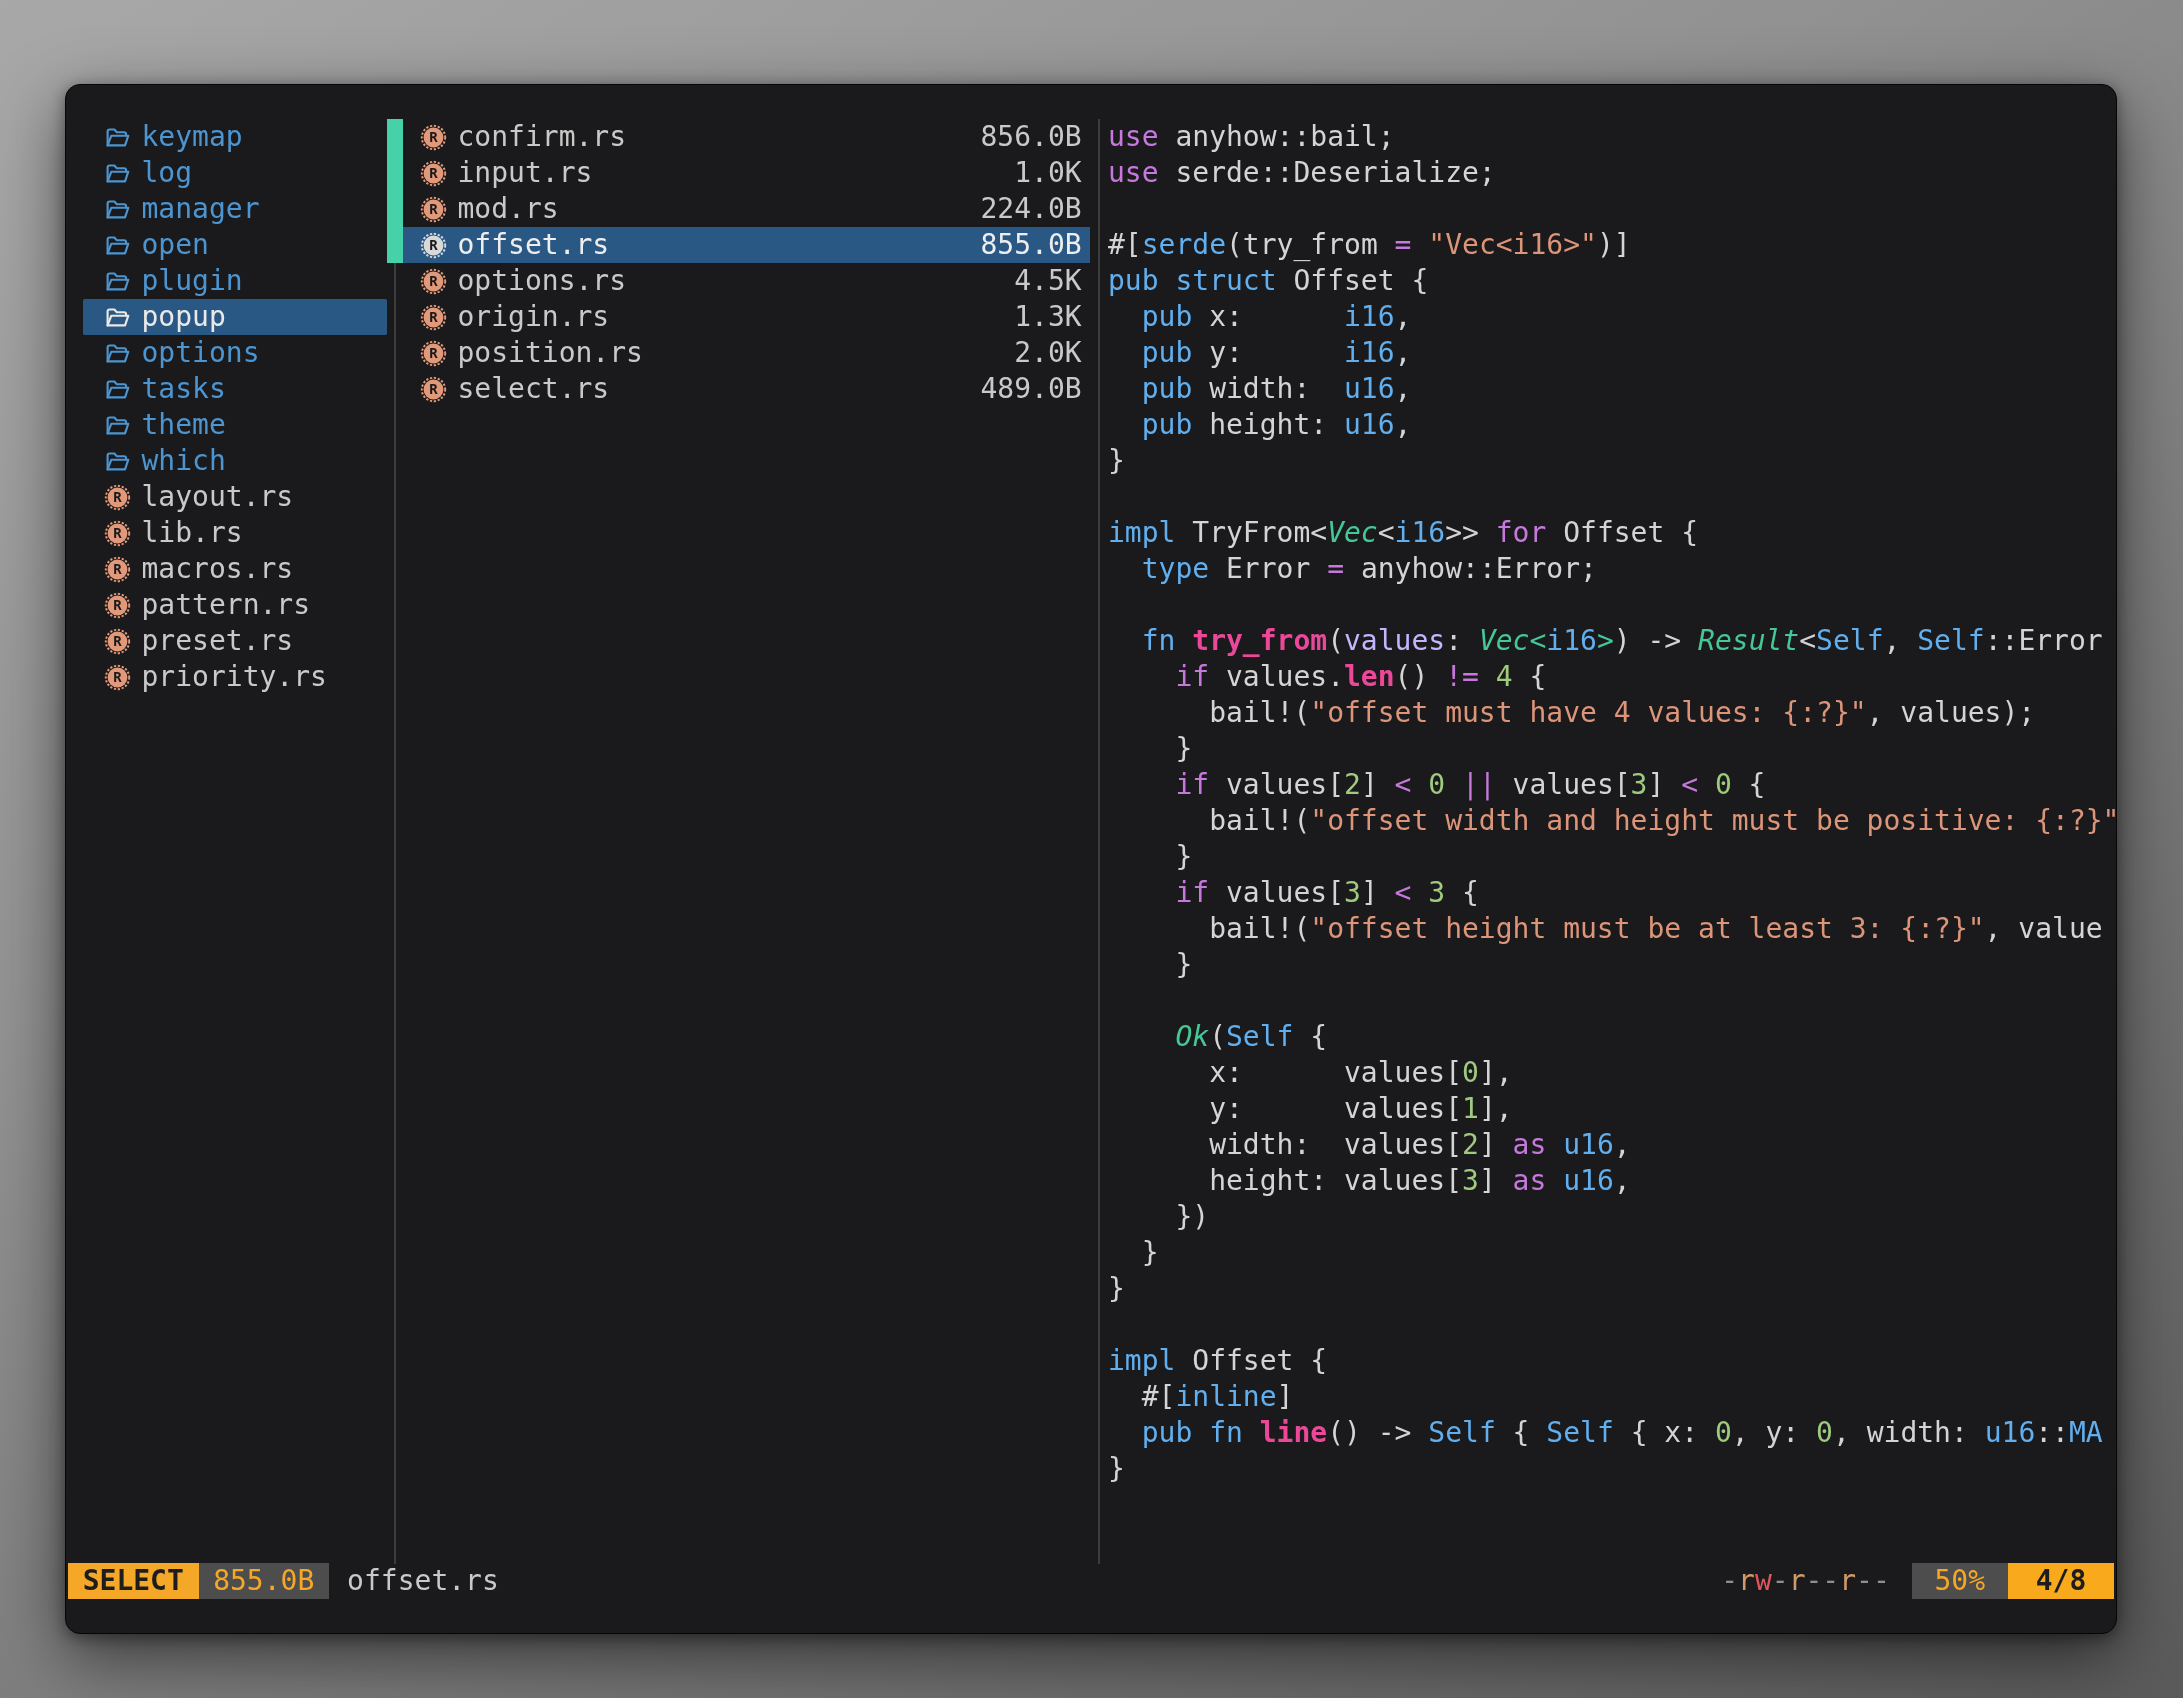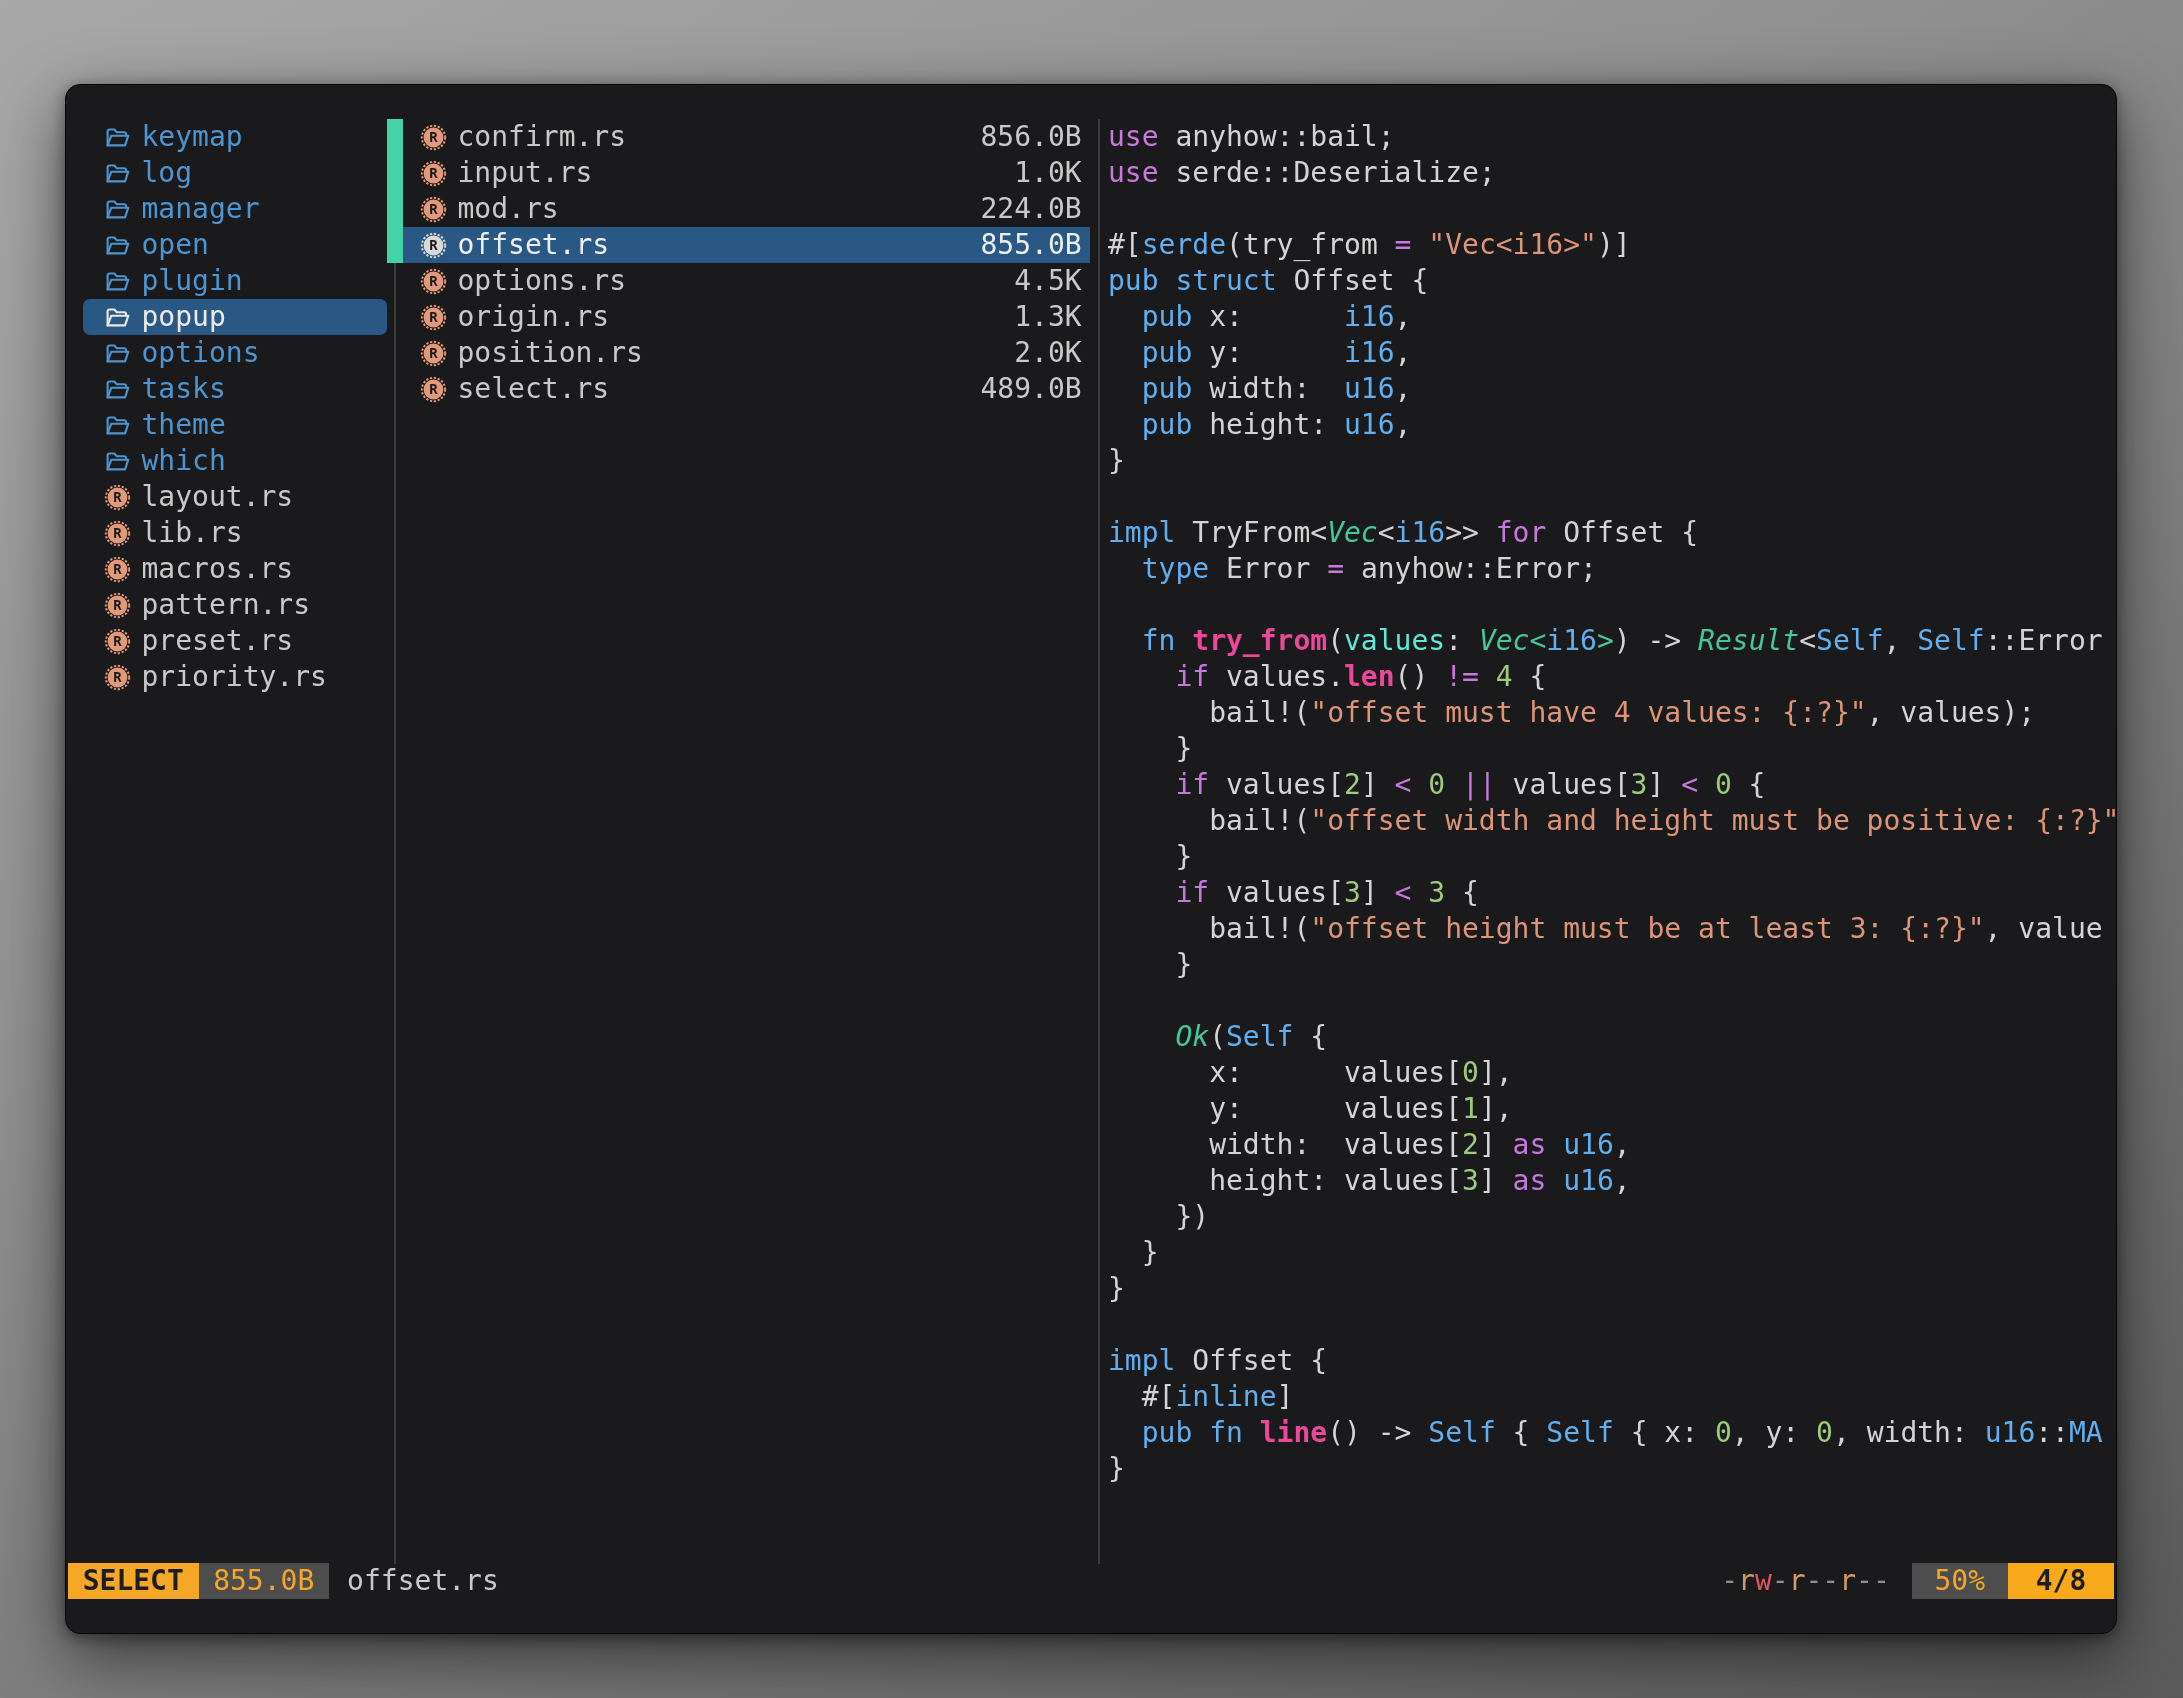--- a/index.html
+++ b/index.html
@@ -8,21 +8,21 @@
   .window{position:absolute;left:65px;top:84px;width:2052px;height:1550px;background:#1a1a1c;
           border:1.7px solid #060606;border-radius:15px;box-sizing:border-box;
           box-shadow:0 22px 67px rgba(0,0,0,.55), 0 3.4px 15px rgba(0,0,0,.4);overflow:hidden;}
   .pane{position:absolute;font-size:28px;line-height:36px;color:#c9c9c9;}
   
   #left-pane{left:17px;top:34px;width:304px;}
   .lrow{height:36px;display:flex;align-items:center;padding-left:20px;box-sizing:border-box;border-radius:1.7px;}
   .lrow .label{white-space:pre;}
   .lrow.folder{color:#4d95d0;}
   .lrow.file{color:#c9c9c9;}
-  .lrow.selected{background:#2a5884;color:#e9e9e9;border-radius:7px;}
+  .lrow.selected{background:#2a5884;color:#e9e9e9;}
   .icon{display:inline-flex;width:28.5px;height:28.5px;margin-right:10px;flex:0 0 auto;align-items:center;justify-content:center;}
   .folder-icon{color:inherit;}
   .rust-icon{color:#e2997a;}
   .lrow.file .rust-icon{color:#e2997a;}
   
   .divider{position:absolute;top:34px;width:1.7px;height:1445px;background:#3d3d3d;}
   #divider-left{left:328px;}
   #divider-right{left:1032px;}
   
   #middle-pane{left:321px;top:34px;width:703px;z-index:2;}
@@ -35,21 +35,21 @@
   .mrow .name{z-index:1;white-space:pre;}
   .mrow .size{position:absolute;right:8.4px;z-index:1;}
   .mrow.hovered .name,.mrow.hovered .size{color:#eeeeee;}
   .mrow.hovered .rust-icon{color:#d9d9d9;}
   
   #preview-pane{left:1042px;top:34px;width:1007px;height:1408px;overflow:hidden;}
   .cline{height:36px;white-space:pre;}
   .c-pl{color:#d4d4d4;}
   .c-kw{color:#c678dd;}
   .c-blue{color:#61afef;}
-  .c-pblue{color:#5eead4;}
+  .c-pblue{color:#c4b5fd;}
   .c-green{color:#45c796;font-style:italic;}
   .c-yel{color:#ec4899;font-weight:bold;}
   .c-num{color:#9fcb7f;}
   .c-str{color:#dd9579;}
   
   #status-bar{position:absolute;left:1.7px;right:1.7px;top:1478px;height:36px;display:flex;align-items:center;
               font-size:28px;line-height:36px;color:#c9c9c9;}
   .badge{display:inline-flex;align-items:center;height:36px;box-sizing:border-box;}
   .badge-mode{background:#f5a728;color:#1d1d1d;font-weight:bold;padding:0 15px;}
   .badge-size{background:#4d4d4d;color:#f5a728;padding:0 14.3px;}

